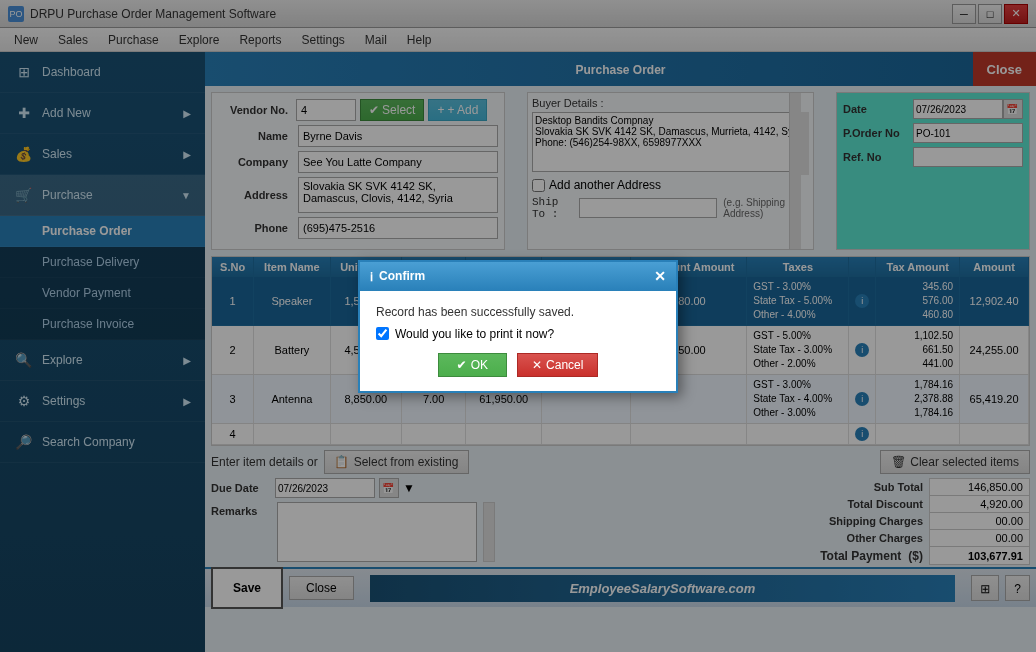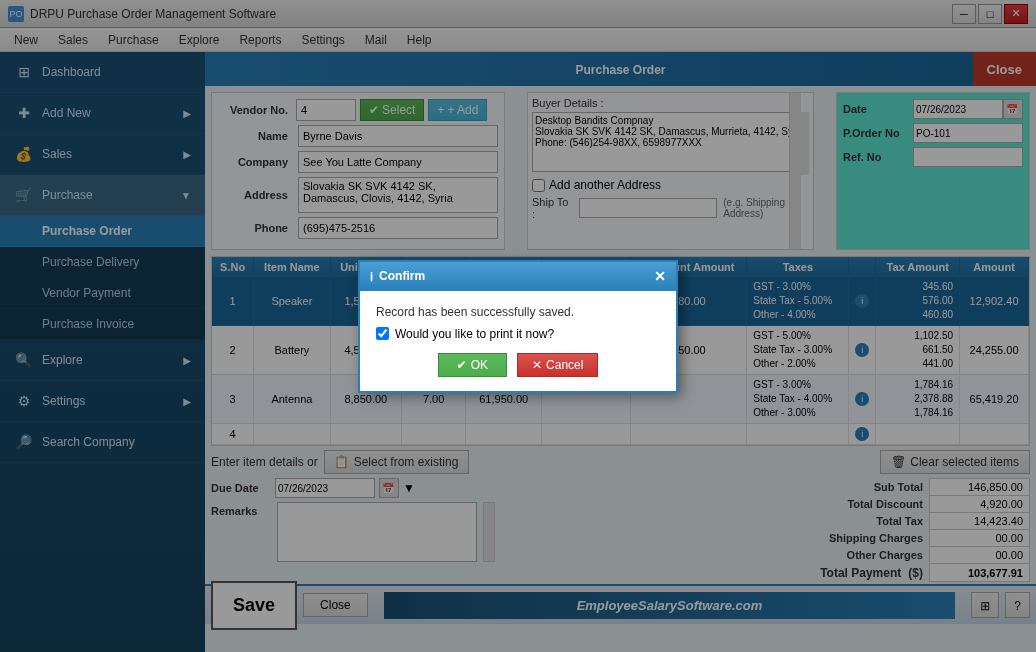--- a/index.html
+++ b/index.html
@@ -47,21 +47,21 @@
     
     .form-top { display: flex; gap: 22px; margin: 6px; }
     .form-left { flex: 0 0 290px; background: #f5f8fa; border: 1px solid #ccc; padding: 6px; }
     .form-middle { flex: 1; background: #f5f8fa; border: 1px solid #ccc; padding: 4px; position: relative; }
     .form-right { flex: 0 0 180px; background: #5eead4; border: 1px solid #ccc; padding: 6px; }
     
     .buyer-details-label { font-size: 11px; color: #333; margin-bottom: 3px; }
     .buyer-textarea { width: 100%; height: 60px; border: 1px solid #aaa; font-size: 10px; padding: 2px; background: white; resize: none; }
     .add-address-check { display: flex; align-items: center; gap: 4px; font-size: 11px; margin-top: 3px; }
     .ship-to-row { display: flex; align-items: center; gap: 6px; margin-top: 4px; }
-    .ship-to-label { font-size: 11px; color: #333; width: 50px; }
+    .ship-to-label { font-size: 11px; color: #333; width: 50px; font-family: Liberation Mono, monospace; }
     .ship-to-input { flex: 1; height: 20px; border: 1px solid #aaa; font-size: 10px; padding: 2px; }
     .ship-to-hint { font-size: 10px; color: #666; }
     
     .date-row { display: flex; align-items: center; margin-bottom: 4px; }
     .date-label { width: 70px; font-size: 11px; color: #333; font-weight: bold; }
     .date-input { flex: 1; height: 20px; border: 1px solid #aaa; font-size: 10px; padding: 2px; background: white; }
     .date-picker-btn { width: 20px; height: 20px; border: 1px solid #aaa; background: #e0e0e0; cursor: pointer; display: flex; align-items: center; justify-content: center; font-size: 10px; }
     
     
     .table-container { margin: 0 6px; border: 1px solid #ccc; background: white; }
@@ -82,21 +82,21 @@
     .btn-clear { background: linear-gradient(to bottom, #f0f0f0, #ddd); border: 1px solid #aaa; padding: 4px 10px; cursor: pointer; font-size: 11px; color: #333; margin-left: auto; display: flex; align-items: center; gap: 4px; }
     .totals-table { width: 100%; }
     .totals-table tr td { padding: 2px 6px; font-size: 11px; border: none; }
     .totals-table tr td:first-child { text-align: right; color: #333; font-weight: bold; }
     .totals-table tr td:last-child { text-align: right; background: white; border: 1px solid #ccc; width: 100px; }
     .total-payment-row td { font-weight: bold; font-size: 12px; }
     .total-payment-row td:last-child { color: #000; }
     
     
     .footer { background: linear-gradient(to bottom, #e0e8f0, #c8d8e8); border-top: 2px solid #2980b9; display: flex; align-items: center; padding: 6px; gap: 6px; height: 40px; }
-    .btn-save { background: white; border: 2px solid #555; padding: 12px 20px; font-size: 18px; font-weight: bold; cursor: pointer; }
+    .btn-save { background: white; border: 2px solid #555; padding: 12px 20px; font-size: 12px; font-weight: bold; cursor: pointer; }
     .btn-close-footer { background: linear-gradient(to bottom, #f0f0f0, #ddd); border: 1px solid #aaa; padding: 4px 16px; font-size: 12px; cursor: pointer; }
     .footer-brand { flex: 1; text-align: center; background: linear-gradient(to right, #1a5276, #2980b9); color: white; padding: 6px; font-style: italic; font-size: 13px; font-weight: bold; margin: 0 10px; }
     .btn-show-list { background: linear-gradient(to bottom, #f0f0f0, #ddd); border: 1px solid #aaa; padding: 4px 10px; font-size: 11px; cursor: pointer; }
     .btn-calc { background: linear-gradient(to bottom, #f0f0f0, #ddd); border: 1px solid #aaa; padding: 4px 8px; cursor: pointer; font-size: 14px; }
     .btn-help { background: linear-gradient(to bottom, #f0f0f0, #ddd); border: 1px solid #aaa; padding: 4px 8px; cursor: pointer; font-size: 14px; }
     
     
     .modal-overlay { position: absolute; top: 0; left: 0; right: 0; bottom: 0; background: rgba(0,0,0,0.4); z-index: 100; display: flex; align-items: center; justify-content: center; }
     .modal { background: white; border: 2px solid #2980b9; min-width: 320px; box-shadow: 4px 4px 12px rgba(0,0,0,0.4); }
     .modal-header { background: linear-gradient(to bottom, #4a9fd4, #2980b9); color: white; padding: 6px 10px; display: flex; align-items: center; gap: 6px; font-size: 13px; font-weight: bold; }
@@ -371,24 +371,20 @@
           <tbody>
               <tr>
             <td>Sub Total</td>
             <td>146,850.00</td>
           </tr>
           <tr>
             <td>Total Discount</td>
             <td>4,920.00</td>
           </tr>
           <tr>
-            <td>Total Tax</td>
-            <td>14,423.40</td>
-          </tr>
-          <tr>
             <td>Shipping Charges</td>
             <td>00.00</td>
           </tr>
           <tr>
             <td>Other Charges</td>
             <td>00.00</td>
           </tr>
           <tr class="total-payment-row">
             <td>
               <span>Total Payment</span>

